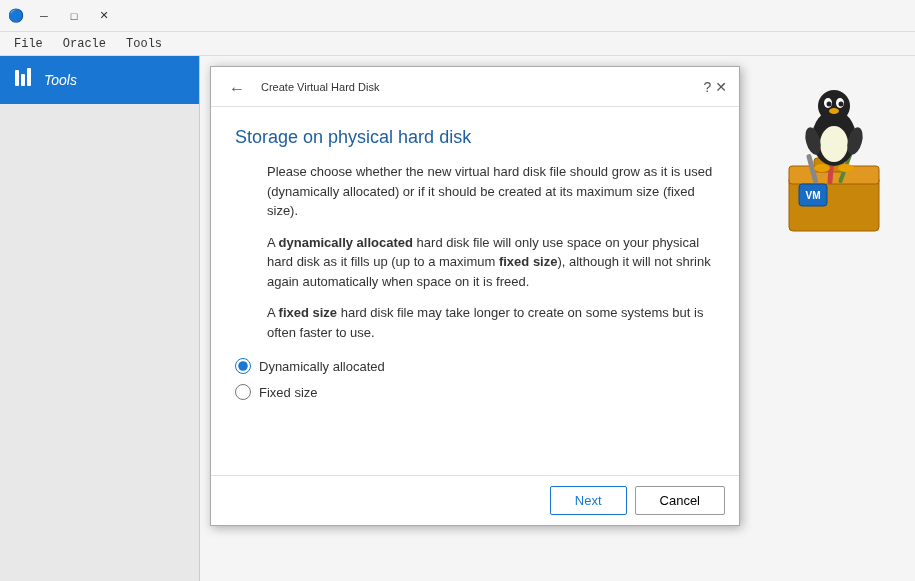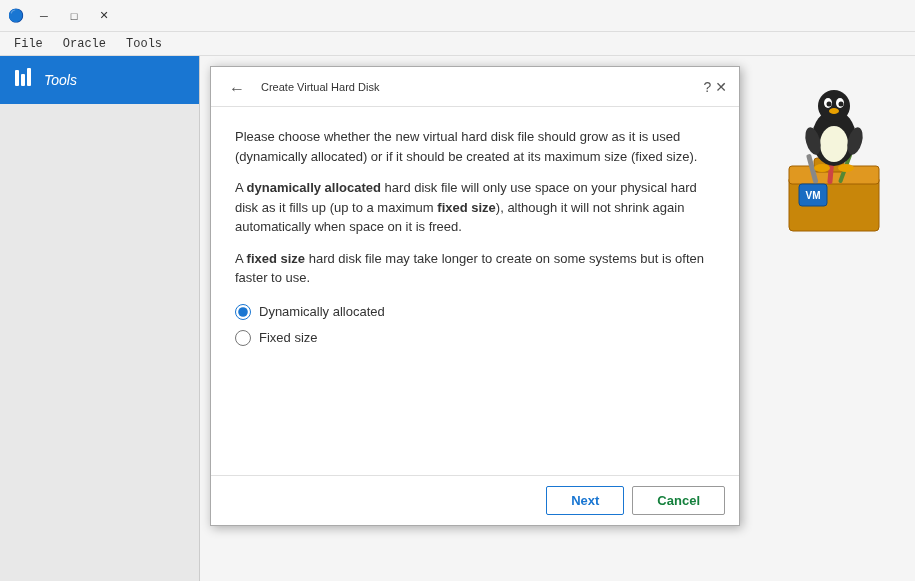--- a/index.html
+++ b/index.html
@@ -172,20 +172,21 @@
     .dialog-section-title {
       font-size: 18px;
       color: #2060a0;
       margin-bottom: 14px;
     }
     .dialog-para {
       font-size: 13px;
       color: #333;
       line-height: 1.5;
       margin-bottom: 12px;
+      margin-left: 32px;
     }
     .bold { font-weight: bold; }
 
     
     .radio-group {
       margin-top: 16px;
     }
     .radio-option {
       display: flex;
       align-items: center;
@@ -211,31 +212,30 @@
       display: flex;
       justify-content: flex-end;
       gap: 8px;
       background: white;
     }
     .btn {
       padding: 6px 24px;
       font-size: 13px;
       cursor: pointer;
       border-radius: 2px;
-      font-weight: bold;
     }
     .btn-next {
       background: white;
       border: 1px solid #1976d2;
       color: #1976d2;
     }
     .btn-cancel {
       background: white;
       border: 1px solid #999;
-      color: #15803d;
+      color: #000000;
     }
 
     
     .mascot-area {
       position: absolute;
       right: 16px;
       top: 20px;
       width: 140px;
       height: 160px;
     }
@@ -315,20 +315,21 @@
     <div class="dialog-box">
 
       <div class="dialog-titlebar">
         <button class="dialog-back-btn">←</button>
         <span class="dialog-title">Create Virtual Hard Disk</span>
         <button class="dialog-help-btn">?</button>
         <button class="dialog-close-btn">✕</button>
       </div>
 
       <div class="dialog-content">
+        <div class="dialog-section-title">Storage on physical hard disk</div>
 
         <p class="dialog-para">Please choose whether the new virtual hard disk file should grow as it is used (dynamically allocated) or if it should be created at its maximum size (fixed size).</p>
 
         <p class="dialog-para">
           A <span class="bold">dynamically allocated</span> hard disk file will only use space on your physical hard disk as it fills up (up to a maximum <span class="bold">fixed size</span>), although it will not shrink again automatically when space on it is freed.
         </p>
 
         <p class="dialog-para">
           A <span class="bold">fixed size</span> hard disk file may take longer to create on some systems but is often faster to use.
         </p>

